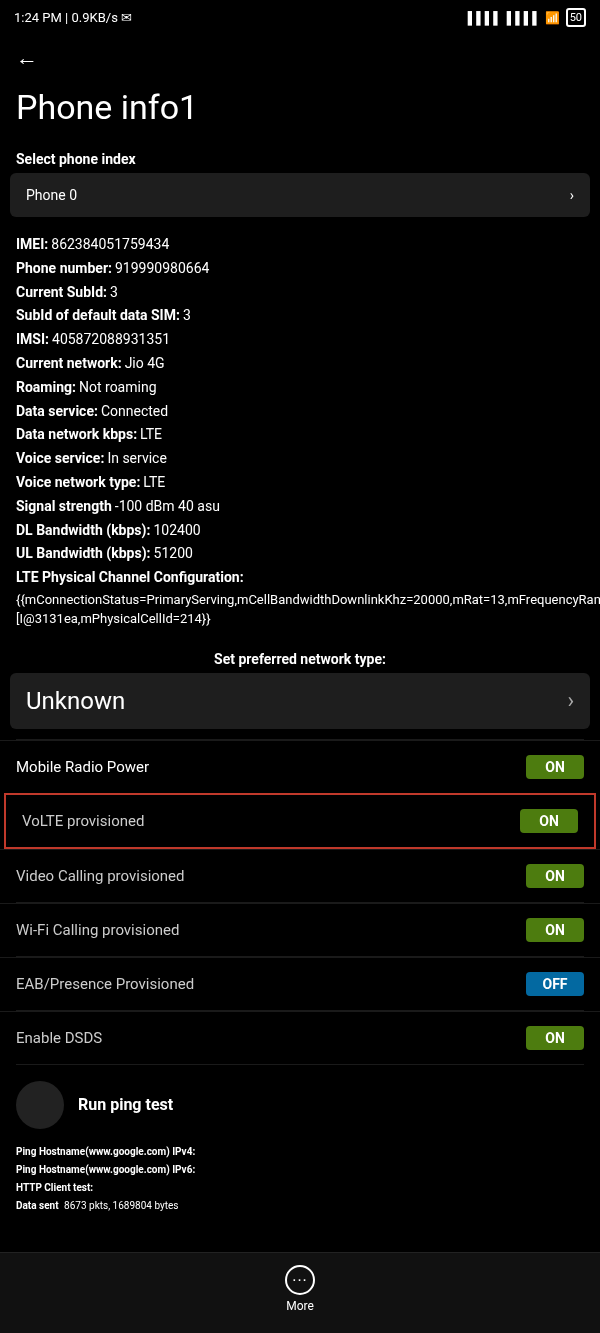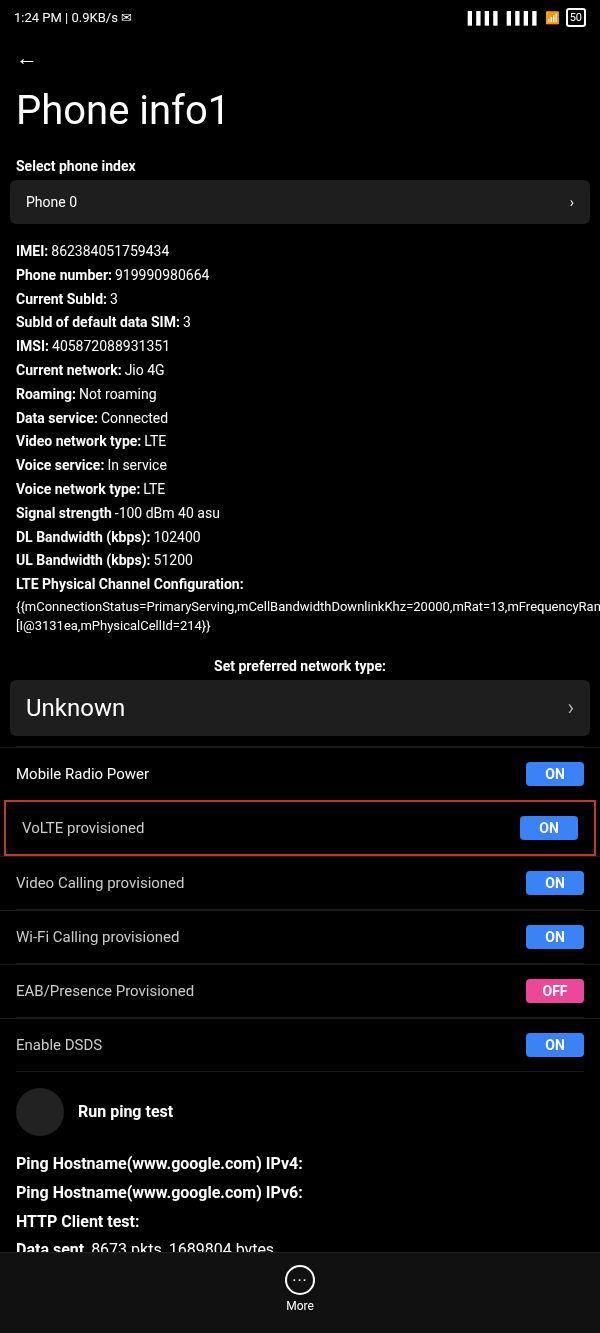--- a/index.html
+++ b/index.html
@@ -42,21 +42,21 @@
 
     
     .back-btn {
       padding: 14px 16px 6px 16px;
       font-size: 22px;
       cursor: pointer;
     }
 
     
     .page-title {
-      font-size: 40px;
+      font-size: 34px;
       font-weight: 400;
       padding: 10px 16px 20px 16px;
       color: #fff;
     }
 
     
     .section-label {
       font-size: 14px;
       font-weight: 700;
       color: #fff;
@@ -104,25 +104,25 @@
     .toggle-label { font-size: 15px; color: #ccc; }
     .toggle {
       border-radius: 4px;
       padding: 4px 10px;
       font-size: 14px;
       font-weight: bold;
       min-width: 58px;
       text-align: center;
     }
     .toggle.on {
-      background: #3b82f6;
+      background: #4d7c0f;
       color: #fff;
     }
     .toggle.off {
-      background: #ec4899;
+      background: #0369a1;
       color: #fff;
     }
 
     
     .toggle-row .toggle-label-white { color: #fff; font-size: 15px; }
 
     
     .ping-section {
       display: flex;
       align-items: center;
@@ -133,21 +133,21 @@
       width: 48px;
       height: 48px;
       border-radius: 50%;
       background: #222;
     }
     .ping-label { font-size: 16px; font-weight: 700; color: #fff; cursor: pointer; }
 
     
     .ping-results {
       padding: 6px 16px 16px 16px;
-      font-size: 16px;
+      font-size: 10px;
       line-height: 1.8;
     }
     .ping-results .row { display: flex; flex-wrap: wrap; }
     .ping-results .label { font-weight: 700; margin-right: 3px; }
 
     
     .bottom-nav {
       position: fixed;
       bottom: 0;
       width: 600px;
@@ -281,21 +281,21 @@
     </div>
     <div class="row">
       <span class="label">Roaming:</span>
       <span class="value">Not roaming</span>
     </div>
     <div class="row">
       <span class="label">Data service:</span>
       <span class="value">Connected</span>
     </div>
     <div class="row">
-      <span class="label">Video network type:</span>
+      <span class="label">Data network kbps:</span>
       <span class="value">LTE</span>
     </div>
     <div class="row">
       <span class="label">Voice service:</span>
       <span class="value">In service</span>
     </div>
     <div class="row">
       <span class="label">Voice network type:</span>
       <span class="value">LTE</span>
     </div>

